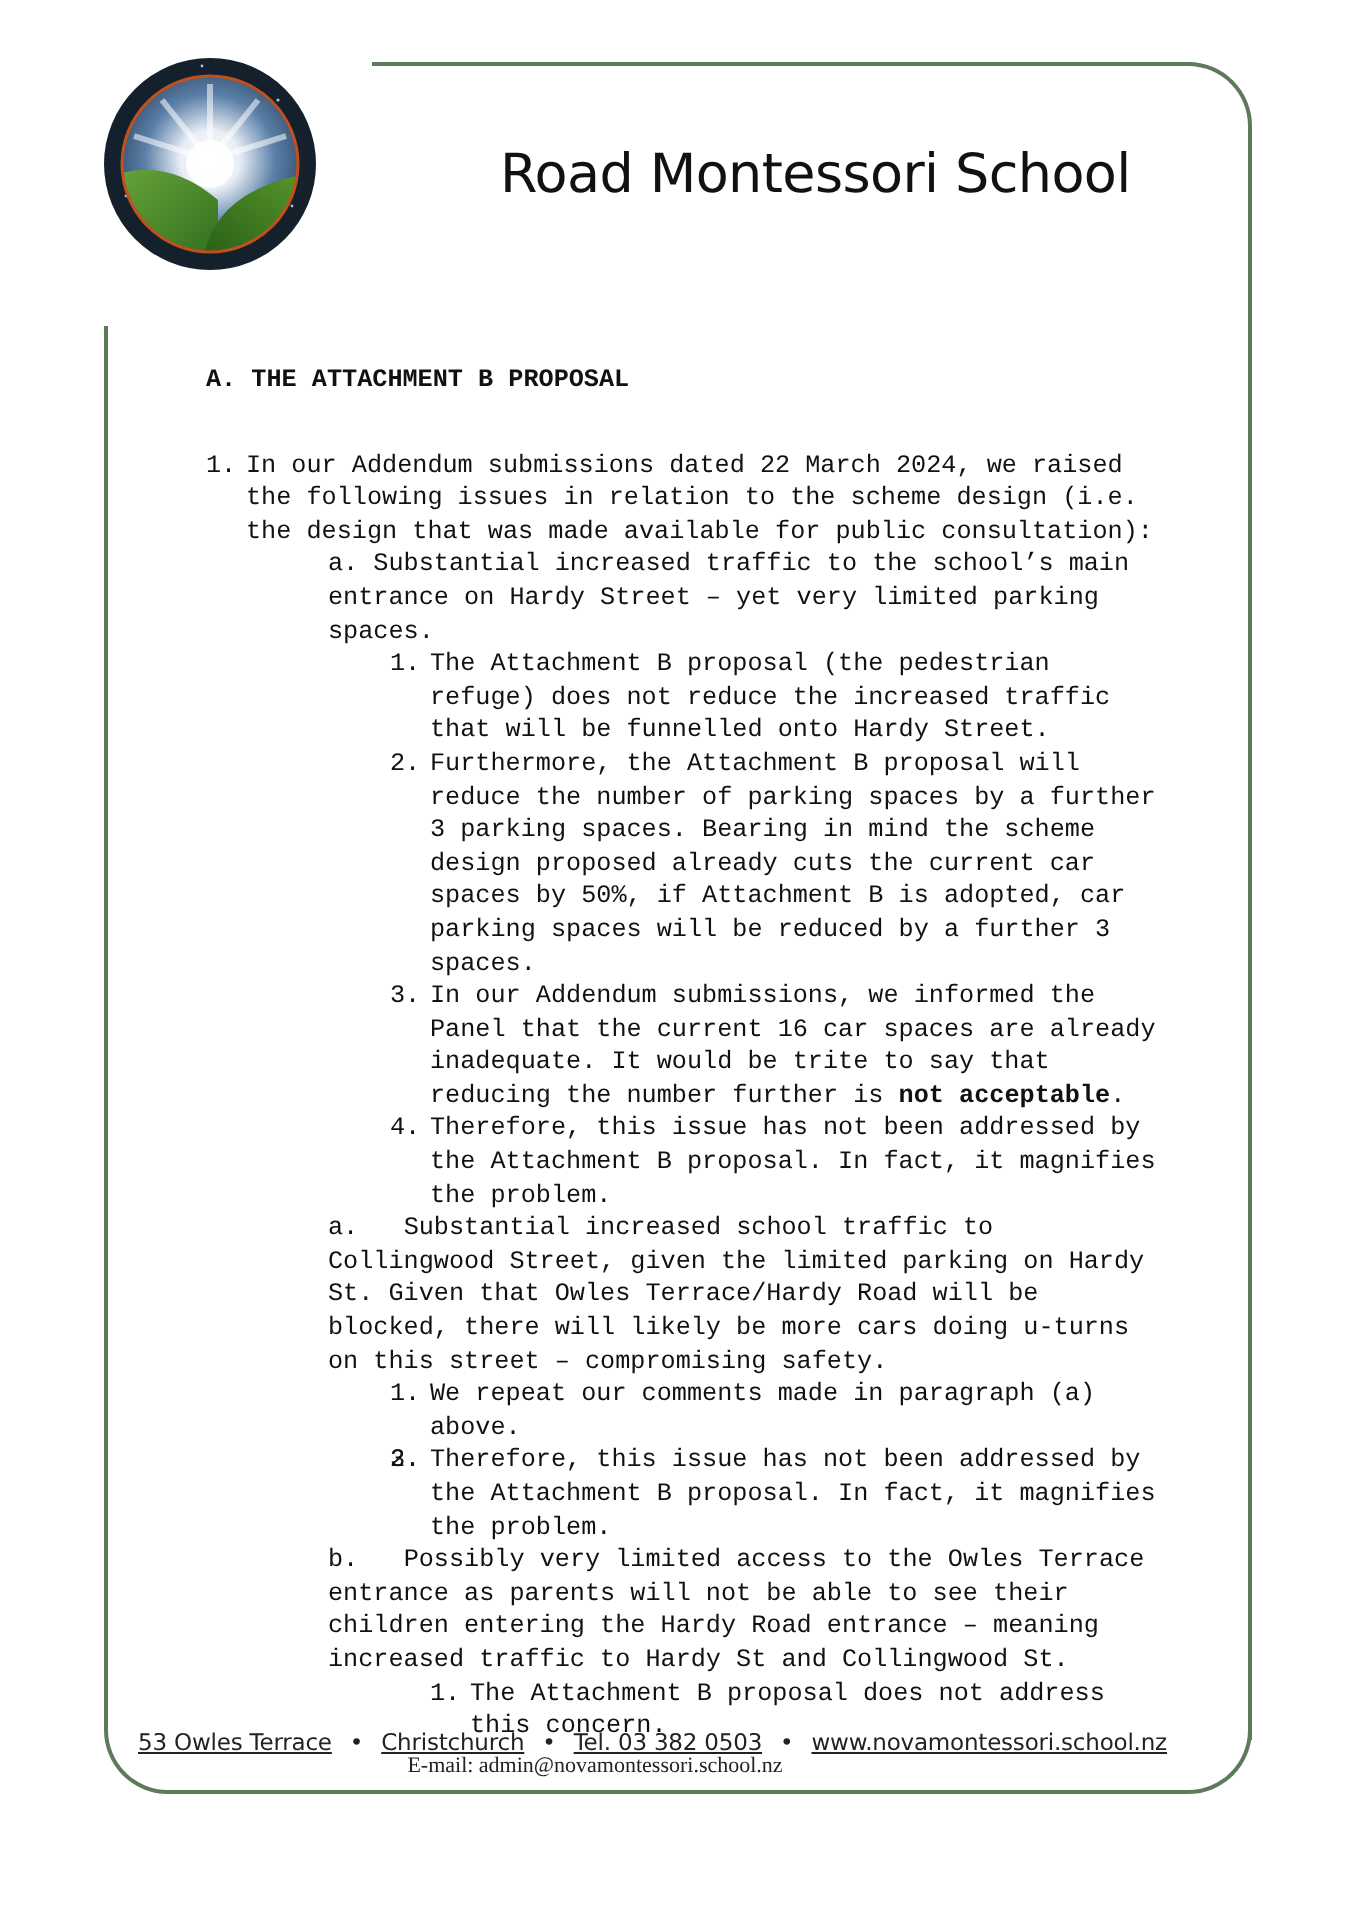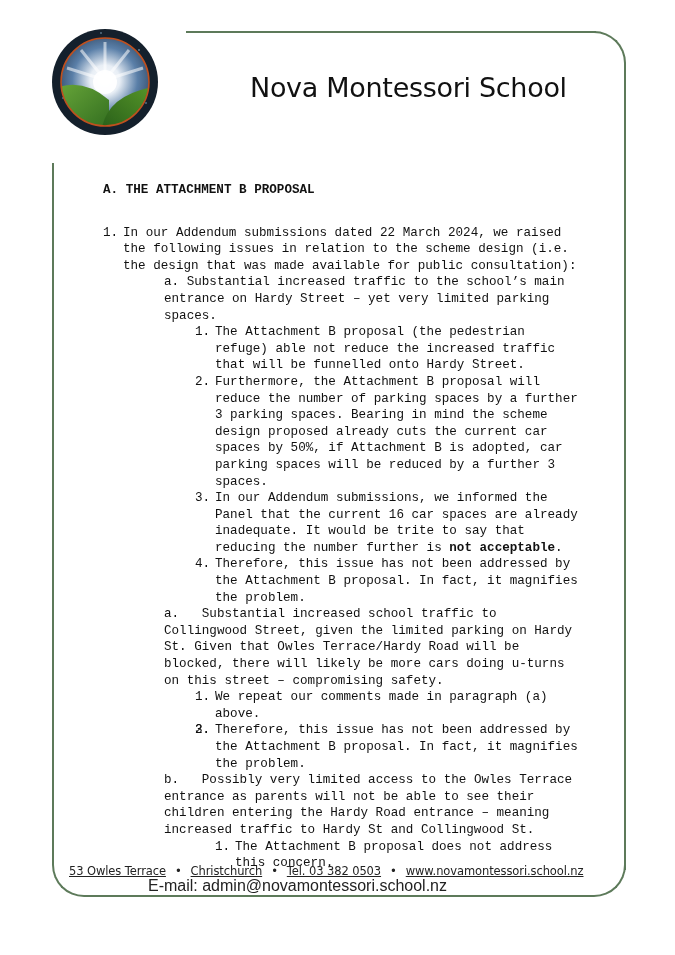--- a/index.html
+++ b/index.html
@@ -42,21 +42,21 @@
     .l4 { padding-left: 112px; }
     .l4 .num { left: 92px; }
     .c-row { padding-left: 0; }
     .c-row .c-label { display: inline-block; width: 40px; }
     b.strong { font-weight: bold; }
 
     .footer-line1 { position: absolute; left: 69px; top: 864px; width: 540px;
                     font-family: "DejaVu Sans", sans-serif; font-size: 11.5px; color: #222;
                     white-space: nowrap; letter-spacing: -0.1px; text-decoration: underline; }
     .footer-line2 { position: absolute; left: 0; width: 595px; top: 877px; text-align: center;
-                    font-family: Liberation Sans, sans-serif; font-size: 16px; color: #222; }
+                    font-family: Liberation Serif, serif; font-size: 11px; color: #222; }
     .dot { display: inline-block; margin: 0 9px; }
   </style>
 </head>
 <body>
 
 <div class="frame-top"></div>
 <div class="frame-tr"></div>
 <div class="frame-right"></div>
 <div class="frame-left"></div>
 <div class="frame-bl"></div>
@@ -98,36 +98,36 @@
       <line x1="54" y1="52" x2="16" y2="40"></line>
       <line x1="54" y1="52" x2="92" y2="40"></line>
     </g>
     <circle cx="54" cy="54" r="12" fill="#ffffff" fill-opacity="0.9"></circle>
     <path d="M0 62 Q30 48 58 72 L58 108 L0 108 Z" fill="url(#hillL)"></path>
     <path d="M50 108 Q52 66 108 58 L108 108 Z" fill="url(#hillR)"></path>
   </g>
   <circle cx="54" cy="54" r="44" fill="none" stroke="#c0501e" stroke-width="1.5"></circle>
 </svg>
 
-<div class="school-name">Nova Montessori School</div>
+<div class="school-name">Road Montessori School</div>
 
 <div class="content">
   <div class="heading">A. THE ATTACHMENT B PROPOSAL</div>
 
   <div class="row l1">
     <span class="num">1.</span>
     <span>In our Addendum submissions dated 22 March 2024, we raised the following issues in relation to the scheme design (i.e. the design that was made available for public consultation):</span>
   </div>
 
   <div class="row l2">
     <span>a. Substantial increased traffic to the school’s main entrance on Hardy Street – yet very limited parking spaces.</span>
   </div>
   <div class="row l3">
     <span class="num">1.</span>
-    <span>The Attachment B proposal (the pedestrian refuge) able not reduce the increased traffic that will be funnelled onto Hardy Street.</span>
+    <span>The Attachment B proposal (the pedestrian refuge) does not reduce the increased traffic that will be funnelled onto Hardy Street.</span>
   </div>
   <div class="row l3">
     <span class="num">2.</span>
     <span>Furthermore, the Attachment B proposal will reduce the number of parking spaces by a further 3 parking spaces. Bearing in mind the scheme design proposed already cuts the current car spaces by 50%, if Attachment B is adopted, car parking spaces will be reduced by a further 3 spaces.</span>
   </div>
   <div class="row l3">
     <span class="num">3.</span>
     <span>In our Addendum submissions, we informed the Panel that the current 16 car spaces are already inadequate. It would be trite to say that reducing the number further is </span><b class="strong">not acceptable</b><span>.</span>
   </div>
   <div class="row l3">

